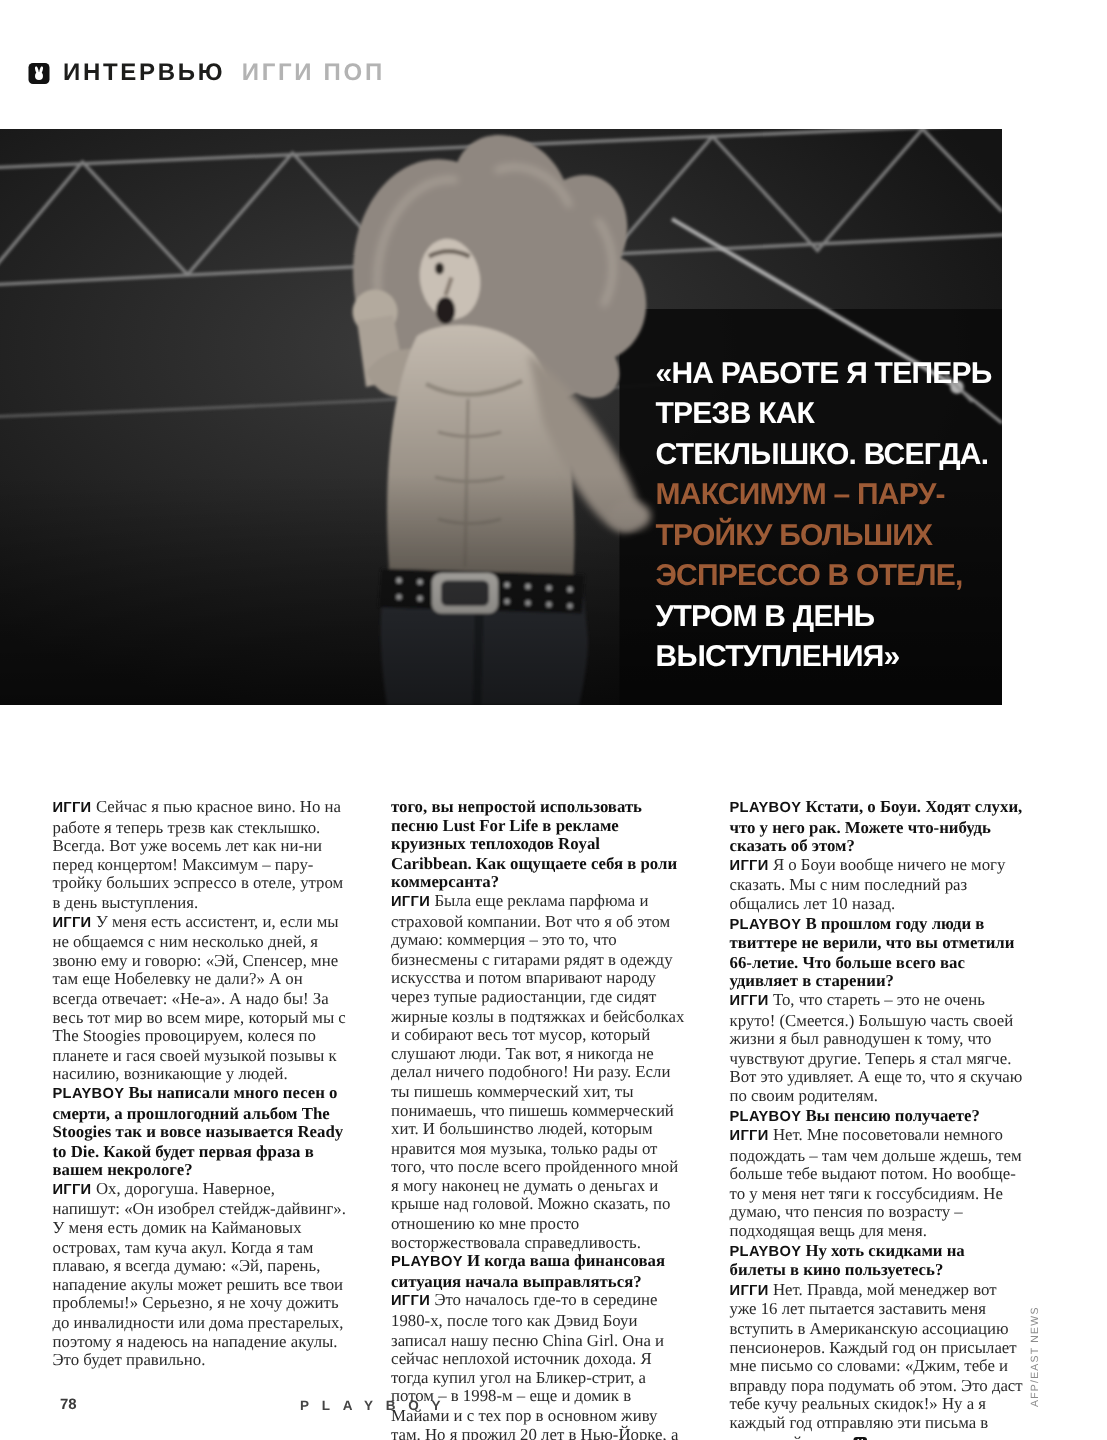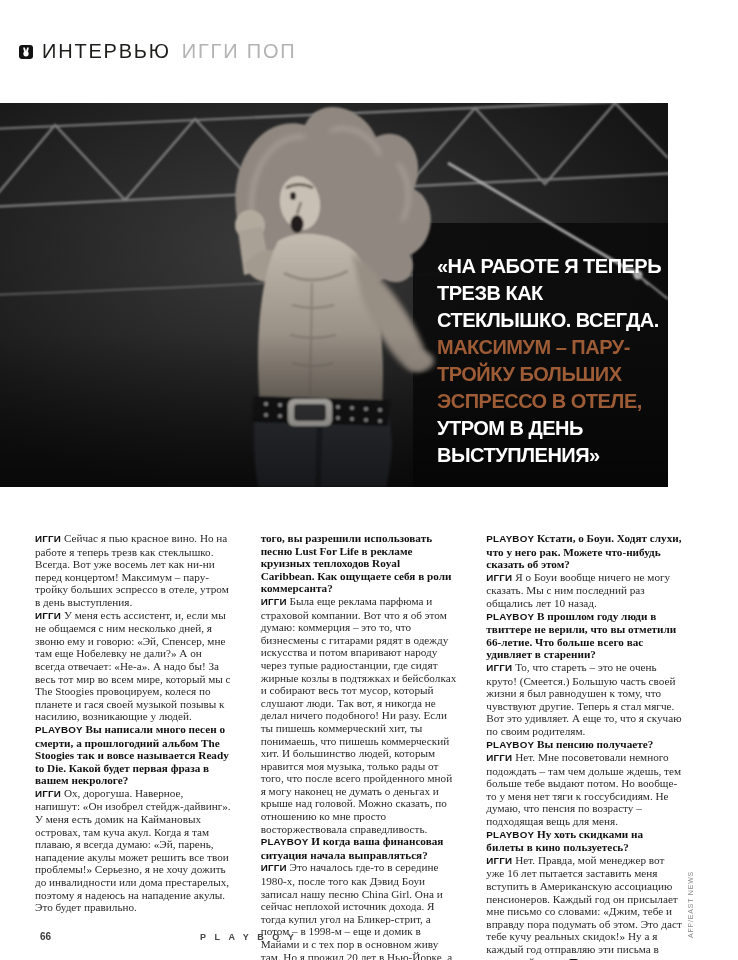--- a/index.html
+++ b/index.html
@@ -4,26 +4,26 @@
 <style>
   html,body{margin:0;padding:0;background:#ffffff;}
   .page{position:relative;width:738px;height:960px;background:#fff;overflow:hidden;
         font-family:"Liberation Sans",sans-serif;}
 
   
   .hdr{position:absolute;top:40px;left:19px;display:flex;align-items:center;}
   .bunny-badge{width:14px;height:14px;background:#121212;border-radius:3px;
         display:flex;align-items:center;justify-content:center;flex:0 0 auto;}
   .bunny-badge svg{width:10px;height:10px;display:block;}
-  .hdr-title{margin:0 0 0 9px;font-size:20px;font-weight:400;letter-spacing:1.8px;
+  .hdr-title{margin:0 0 0 9px;font-size:16px;font-weight:700;letter-spacing:1.8px;
         color:#1d1d1b;white-space:nowrap;}
   .hdr-title .subject{color:#b3b3b3;margin-left:11px;}
 
   
-  .photo{position:absolute;top:103px;left:0;width:545px;height:384px;background:#161616;}
+  .photo{position:absolute;top:86px;left:0;width:545px;height:384px;background:#161616;}
   .photo svg.scene{position:absolute;left:0;top:0;width:668px;height:384px;}
   .quote{position:absolute;left:437px;top:150px;width:232px;
         font-weight:700;font-size:20px;line-height:27px;letter-spacing:-0.5px;
         color:#ffffff;text-transform:uppercase;}
   .quote .accent{color:var(--accent,#9d5b36);}
 
   
   .columns{position:absolute;top:492px;left:35px;width:647px;display:flex;gap:30px;margin-top:40px;}
   .column{width:205px;font-family:"Liberation Serif",serif;font-size:11.2px;
         line-height:12.6px;color:#2a2a2a;}
@@ -152,21 +152,21 @@
   </div>
 
   <main class="columns" id="columns">
       <div class="column">
         <p class="para a"><span class="speaker">ИГГИ </span>Сейчас я пью красное вино. Но на работе я теперь трезв как стеклышко. Всегда. Вот уже восемь лет как ни-ни перед концертом! Максимум – пару-тройку больших эспрессо в отеле, утром в день выступления.</p>
         <p class="para a"><span class="speaker">ИГГИ </span>У меня есть ассистент, и, если мы не общаемся с ним несколько дней, я звоню ему и говорю: «Эй, Спенсер, мне там еще Нобелевку не дали?» А он всегда отвечает: «Не-а». А надо бы! За весь тот мир во всем мире, который мы с The Stoogies провоцируем, колеся по планете и гася своей музыкой позывы к насилию, возникающие у людей.</p>
         <p class="para q"><span class="speaker">PLAYBOY </span>Вы написали много песен о смерти, а прошлогодний альбом The Stoogies так и вовсе называется Ready to Die. Какой будет первая фраза в вашем некрологе?</p>
         <p class="para a"><span class="speaker">ИГГИ </span>Ох, дорогуша. Наверное, напишут: «Он изобрел стейдж-дайвинг». У меня есть домик на Каймановых островах, там куча акул. Когда я там плаваю, я всегда думаю: «Эй, парень, нападение акулы может решить все твои проблемы!» Серьезно, я не хочу дожить до инвалидности или дома престарелых, поэтому я надеюсь на нападение акулы. Это будет правильно.</p>
       </div>
       <div class="column">
-        <p class="para q">того, вы разрешили использовать песню Lust For Life в рекламе круизных теплоходов Royal Caribbean. Как ощущаете себя в роли коммерсанта?</p>
+        <p class="para q">того, вы непростой использовать песню Lust For Life в рекламе круизных теплоходов Royal Caribbean. Как ощущаете себя в роли коммерсанта?</p>
         <p class="para a"><span class="speaker">ИГГИ </span>Была еще реклама парфюма и страховой компании. Вот что я об этом думаю: коммерция – это то, что бизнесмены с гитарами рядят в одежду искусства и потом впаривают народу через тупые радиостанции, где сидят жирные козлы в подтяжках и бейсболках и собирают весь тот мусор, который слушают люди. Так вот, я никогда не делал ничего подобного! Ни разу. Если ты пишешь коммерческий хит, ты понимаешь, что пишешь коммерческий хит. И большинство людей, которым нравится моя музыка, только рады от того, что после всего пройденного мной я могу наконец не думать о деньгах и крыше над головой. Можно сказать, по отношению ко мне просто восторжествовала справедливость.</p>
         <p class="para q"><span class="speaker">PLAYBOY </span>И когда ваша финансовая ситуация начала выправляться?</p>
         <p class="para a"><span class="speaker">ИГГИ </span>Это началось где-то в середине 1980-х, после того как Дэвид Боуи записал нашу песню China Girl. Она и сейчас неплохой источник дохода. Я тогда купил угол на Бликер-стрит, а потом – в 1998-м – еще и домик в Майами и с тех пор в основном живу там. Но я прожил 20 лет в Нью-Йорке, а это непростой город. Я его победил.</p>
       </div>
       <div class="column">
         <p class="para q"><span class="speaker">PLAYBOY </span>Кстати, о Боуи. Ходят слухи, что у него рак. Можете что-нибудь сказать об этом?</p>
         <p class="para a"><span class="speaker">ИГГИ </span>Я о Боуи вообще ничего не могу сказать. Мы с ним последний раз общались лет 10 назад.</p>
         <p class="para q"><span class="speaker">PLAYBOY </span>В прошлом году люди в твиттере не верили, что вы отметили 66-летие. Что больше всего вас удивляет в старении?</p>
         <p class="para a"><span class="speaker">ИГГИ </span>То, что стареть – это не очень круто! (Смеется.) Большую часть своей жизни я был равнодушен к тому, что чувствуют другие. Теперь я стал мягче. Вот это удивляет. А еще то, что я скучаю по своим родителям.</p>
         <p class="para q"><span class="speaker">PLAYBOY </span>Вы пенсию получаете?</p>
@@ -175,17 +175,17 @@
         <p class="para a"><span class="speaker">ИГГИ </span>Нет. Правда, мой менеджер вот уже 16 лет пытается заставить меня вступить в Американскую ассоциацию пенсионеров. Каждый год он присылает мне письмо со словами: «Джим, тебе и вправду пора подумать об этом. Это даст тебе кучу реальных скидок!» Ну а я каждый год отправляю эти письма в мусорный ящик.<span class="endmark">
             <svg viewBox="0 0 32 32" xmlns="http://www.w3.org/2000/svg" aria-hidden="true">
     <ellipse cx="11.5" cy="9" rx="3.2" ry="8.5" fill="#fff" transform="rotate(-16 11.5 9)"></ellipse>
     <ellipse cx="20.5" cy="9" rx="3.2" ry="8.5" fill="#fff" transform="rotate(16 20.5 9)"></ellipse>
     <circle cx="16" cy="21.5" r="8.5" fill="#fff"></circle>
   </svg>
           </span></p>
       </div>
     </main>
 
-  <span class="page-num">66</span>
+  <span class="page-num">78</span>
   <span class="mag-name">PLAYBOY</span>
   <span class="credit">AFP/EAST NEWS</span>
 
 </div>
 
 </body></html>

